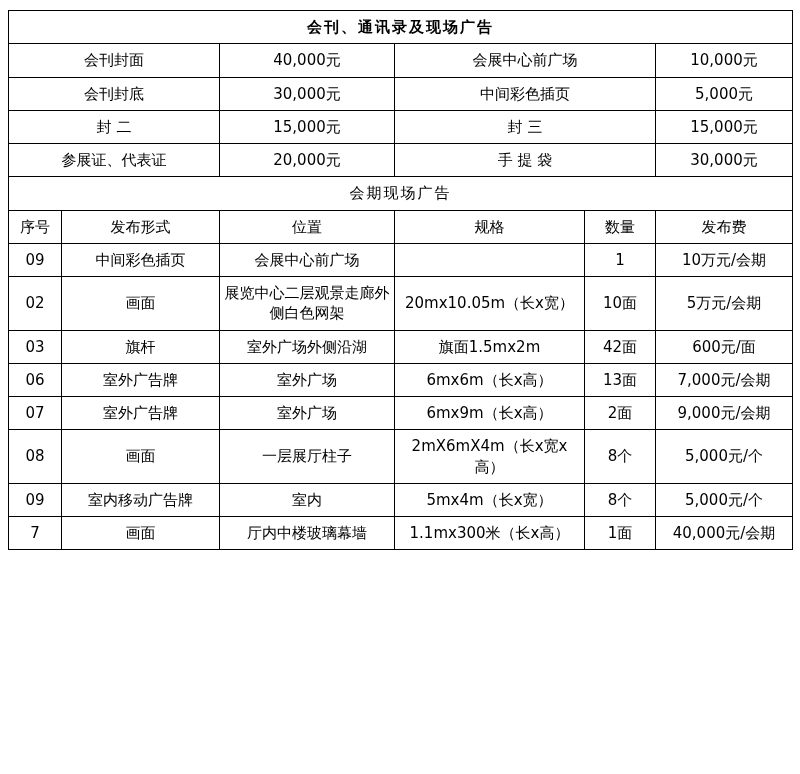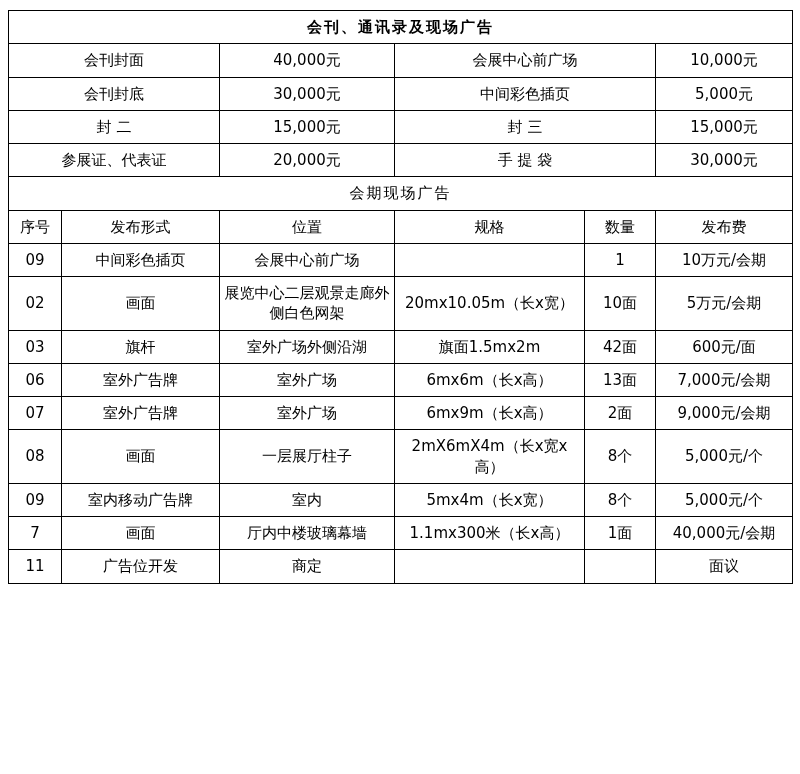--- a/index.html
+++ b/index.html
@@ -173,23 +173,15 @@
         <td>5,000元/个</td>
       </tr>
       <tr>
         <td>7</td>
         <td>画面</td>
         <td>厅内中楼玻璃幕墙</td>
         <td class="small">1.1mx300米（长x高）</td>
         <td>1面</td>
         <td>40,000元/会期</td>
       </tr>
-      <tr class="row-tall">
-        <td>11</td>
-        <td>广告位开发</td>
-        <td>商定</td>
-        <td class="small"></td>
-        <td></td>
-        <td>面议</td>
-      </tr>
     </tbody>
   </table>
 </div>
 
 </body></html>

